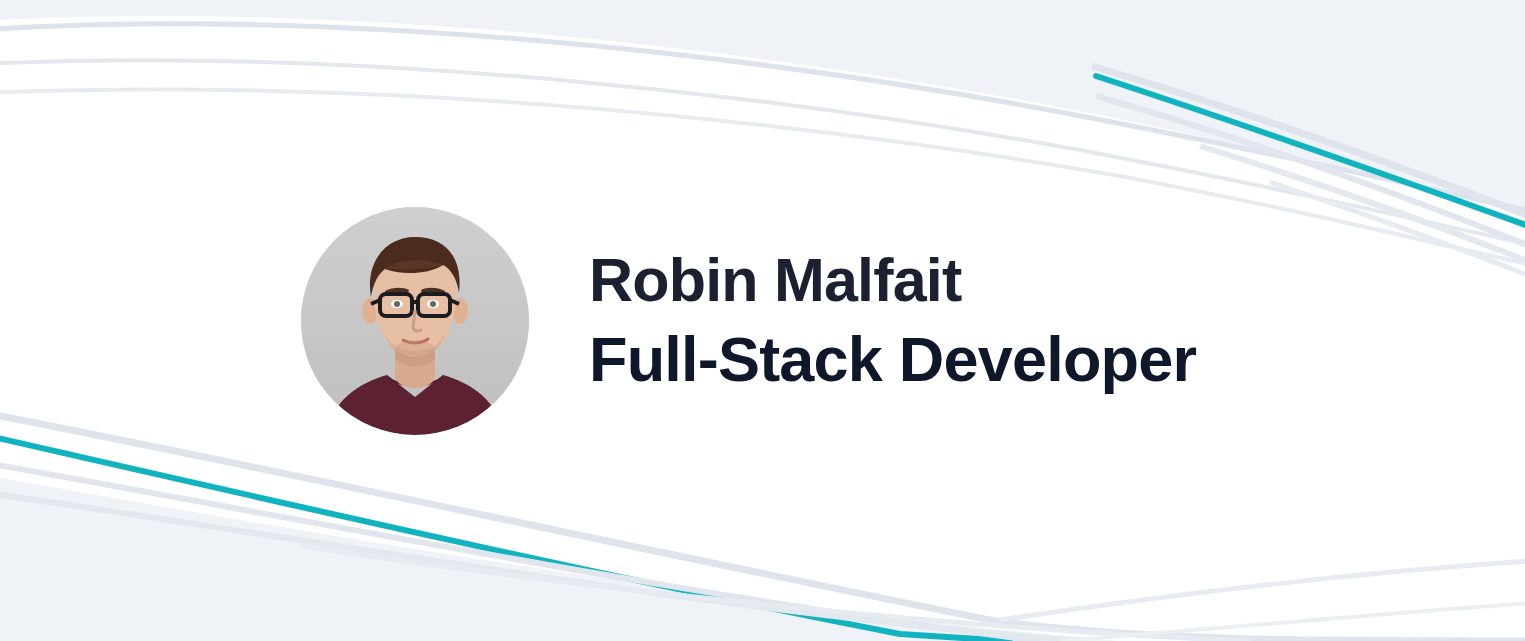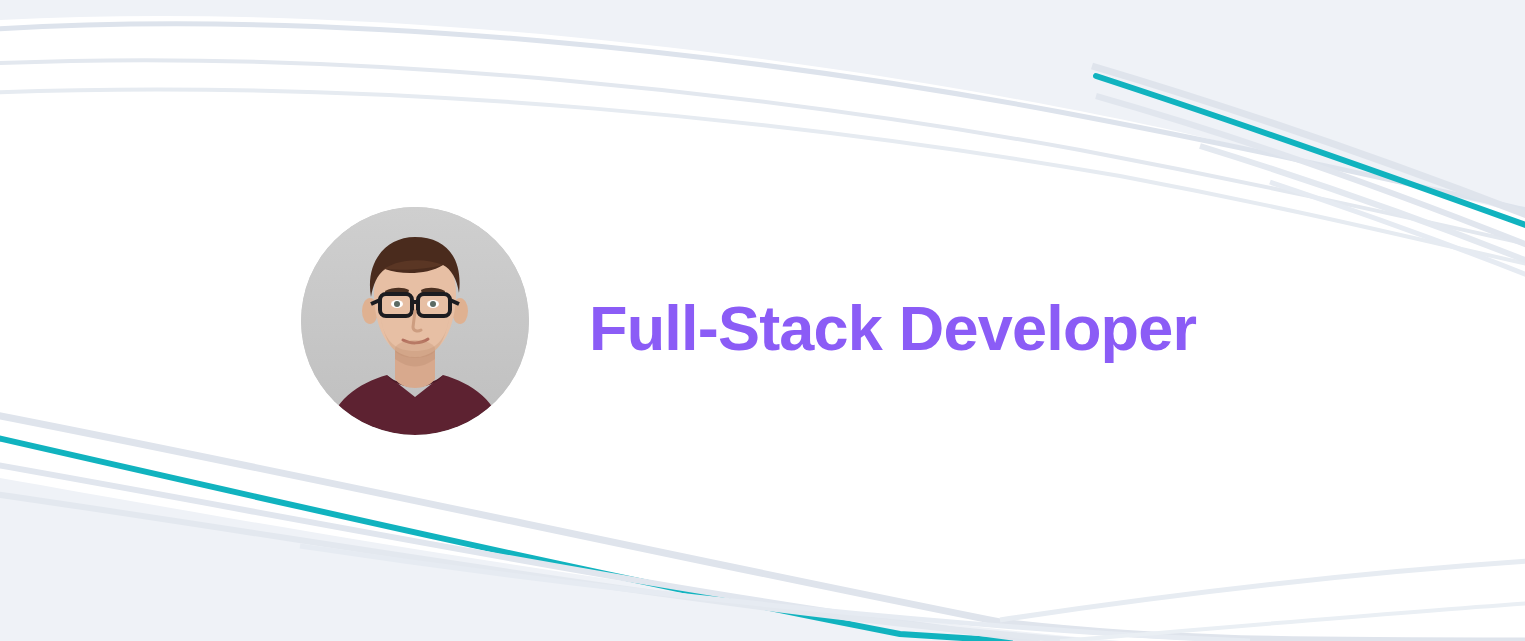--- a/index.html
+++ b/index.html
@@ -64,21 +64,21 @@
     line-height: 1.02;
     color: #1b2130;
     white-space: nowrap;
     margin: 0;
   }
   #person-role {
     font-size: 63px;
     font-weight: 700;
     letter-spacing: -0.8px;
     line-height: 1.02;
-    color: #8b5cf6;
+    color: #0f172a;
     white-space: nowrap;
     margin: 16px 0 0 0;
   }
 </style>
 </head>
 <body>
 
 <div id="banner">
 
   <svg id="bg-art" viewBox="0 0 1525 641" width="1525" height="641" xmlns="http://www.w3.org/2000/svg" aria-hidden="true">
@@ -170,17 +170,18 @@
           <path fill="none" stroke="#cd9d80" stroke-width="3" stroke-linecap="round" d="M 114 104 L 112 120 C 112 124 117 125 120 123"></path>
 
           <path fill="none" stroke="#b4705f" stroke-width="3" stroke-linecap="round" d="M 102 133 C 109 137 120 137 127 132"></path>
 
           <ellipse cx="114" cy="142" rx="20" ry="9" fill="#c08e70" opacity="0.3"></ellipse>
         </g>
       </svg>
     </div>
 
     <div id="identity">
+      <div id="person-name">Robin Malfait</div>
       <div id="person-role">Full-Stack Developer</div>
     </div>
 
   </div>
 </div>
 
 </body></html>

